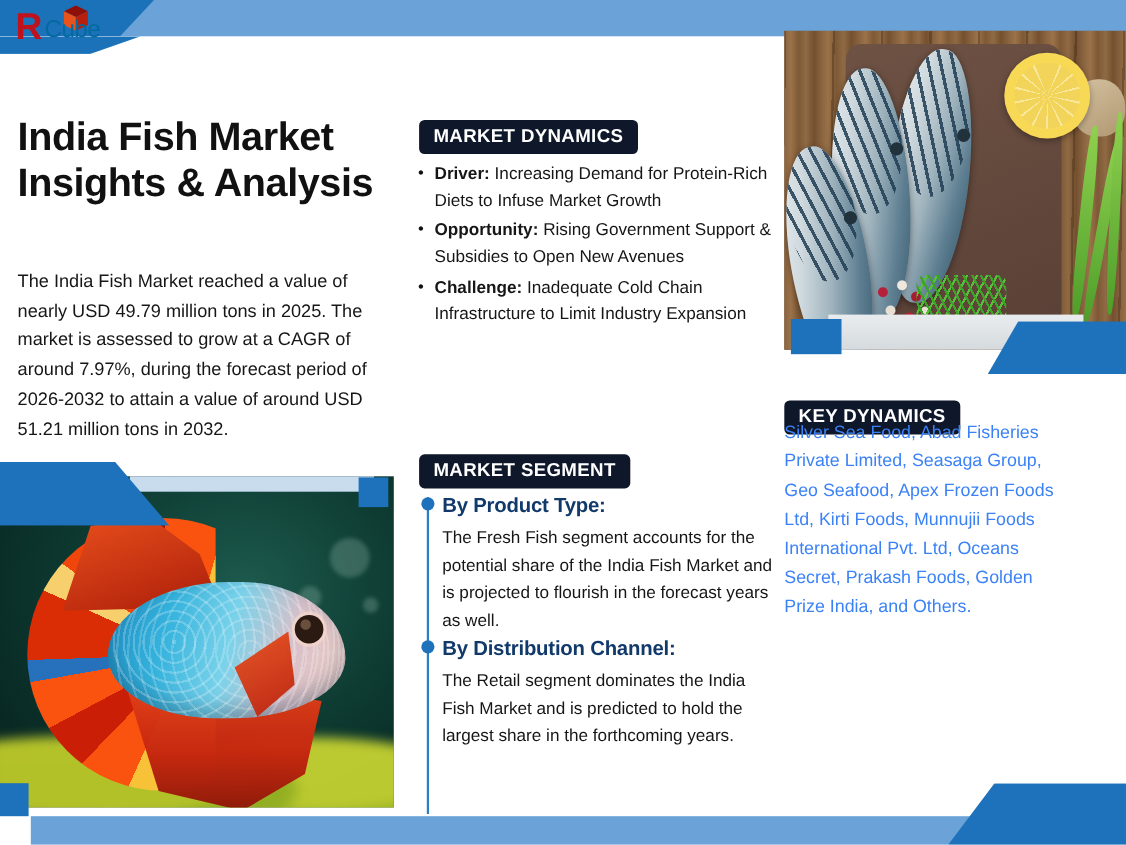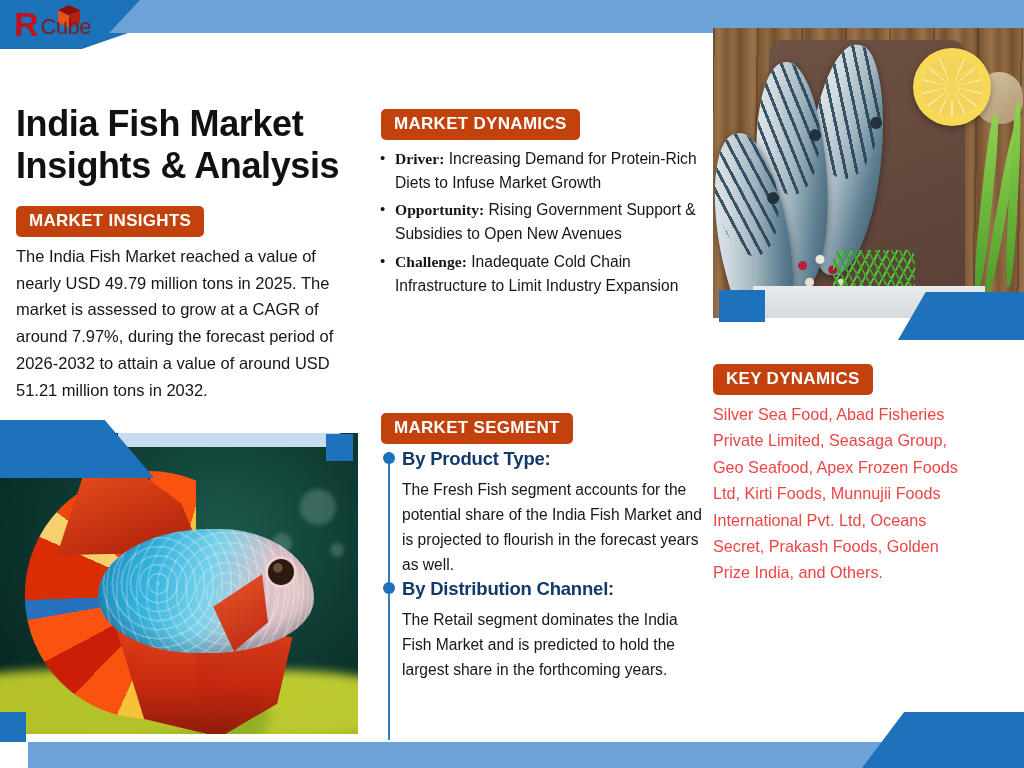--- a/index.html
+++ b/index.html
@@ -30,36 +30,36 @@
   .logo {
     position:absolute; left:14px; top:3px;
     display:flex; align-items:flex-end; height:36px; z-index:6;
   }
   .logo-r {
     font-family:"Liberation Sans", sans-serif;
     font-size:34px; font-weight:700; color:#c0121c;
     transform:scaleX(-1); line-height:30px; display:inline-block;
   }
   .logo-cube-text {
-    font-size:22px; color:#7f1d1d; line-height:24px;
+    font-size:22px; color:#0369a1; line-height:24px;
     margin-left:2px; letter-spacing:-0.5px;
   }
   .cube-ico {
     position:absolute; left:56px; top:4px; width:26px; height:26px;
   }
 
   
   .title {
     position:absolute; left:16px; top:103px; width:330px;
     font-size:36px; font-weight:700; color:#111; line-height:1.17;
     letter-spacing:-0.4px;
   }
   .badge {
     display:inline-block;
-    background:#c2410c;
+    background:#0f172a;
     color:#ffffff;
     font-size:17px; font-weight:700;
     letter-spacing:0.3px;
     padding:5px 13px 6px 13px;
     border-radius:5px;
   }
   .badge-insights { position:absolute; left:16px; top:206px; }
   .insights-body {
     position:absolute; left:16px; top:243px; width:340px;
     font-size:16.5px; color:#161616; line-height:1.62;
@@ -68,21 +68,21 @@
   
   .badge-dynamics { position:absolute; left:381px; top:109px; }
   .dyn-list {
     position:absolute; left:378px; top:147px; width:330px;
     font-size:15.6px; color:#161616; line-height:1.55;
   }
   .dyn-list li { list-style:none; position:relative; padding-left:17px; margin-bottom:3px; }
   .dyn-list li:before {
     content:"•"; position:absolute; left:2px; top:-1px; font-size:15px; color:#111;
   }
-  .dyn-list b { font-weight:700;font-family:Liberation Serif, serif; }
+  .dyn-list b { font-weight:700; }
 
   .badge-segment { position:absolute; left:381px; top:413px; }
 
   .seg-rail {
     position:absolute; left:388px; top:452px; width:2px; height:288px;
     background:#2b7ec1;
   }
   .seg-block { position:absolute; left:402px; width:300px; }
   .seg-block.b1 { top:448px; }
   .seg-block.b2 { top:578px; }
@@ -96,22 +96,22 @@
     font-size:18.5px; font-weight:700; color:#113a6b; letter-spacing:-0.2px;
     margin-bottom:8px;
   }
   .seg-body {
     font-size:15.6px; color:#161616; line-height:1.6;
   }
 
   
   .badge-players { position:absolute; left:713px; top:364px; }
   .players-body {
-    position:absolute; left:713px; top:401px; width:258px;
-    font-size:16.2px; color:#ef4444; line-height:1.63;
+    position:absolute; left:713px; top:380px; width:258px;
+    font-size:16.2px; color:#3b82f6; line-height:1.63;
   }
 
   
   .img-top {
     position:absolute; left:713px; top:28px; width:311px; height:290px;
     overflow:hidden; background:#7a5a3c;
   }
   .wood {
     position:absolute; inset:0;
     background:
@@ -322,21 +322,20 @@
     <span class="logo-cube-text">Cube</span>
   </div>
   <svg class="cube-ico" viewBox="0 0 100 100">
     <polygon points="50,4 92,24 50,44 8,24" fill="#8e1008"></polygon>
     <polygon points="8,24 50,44 50,92 8,72" fill="#e8531c"></polygon>
     <polygon points="92,24 92,72 50,92 50,44" fill="#b8200d"></polygon>
   </svg>
 
   <div class="title">India Fish Market Insights &amp; Analysis</div>
 
-  <div class="badge badge-insights">MARKET INSIGHTS</div>
   <div class="insights-body">The India Fish Market reached a value of nearly USD 49.79 million tons in 2025. The market is assessed to grow at a CAGR of around 7.97%, during the forecast period of 2026-2032 to attain a value of around USD 51.21 million tons in 2032.</div>
 
   <div class="badge badge-dynamics">MARKET DYNAMICS</div>
   <ul class="dyn-list">
     <li>
       <b>Driver:</b>
       <span>Increasing Demand for Protein-Rich Diets to Infuse Market Growth</span>
     </li>
     <li>
       <b>Opportunity:</b>

